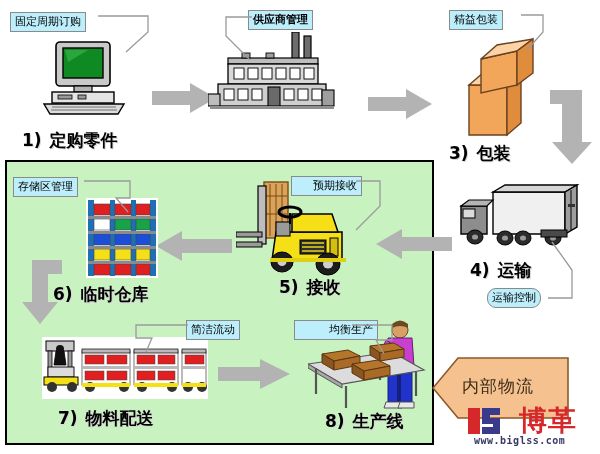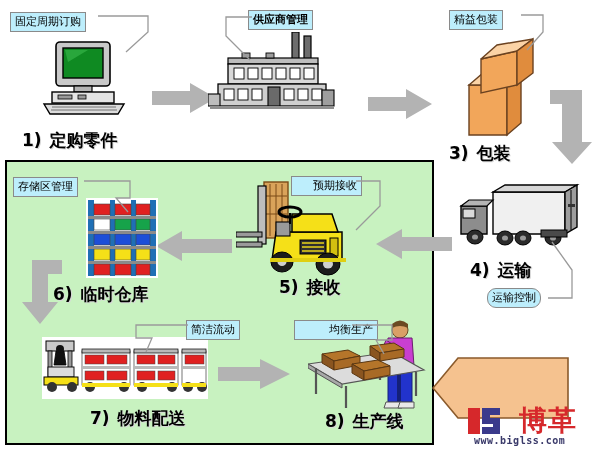--- a/index.html
+++ b/index.html
@@ -391,21 +391,21 @@
       <rect x="92" y="46" width="44" height="4"></rect>
       <rect x="140" y="46" width="24" height="4"></rect>
     </g>
   </svg>
 
   <div class="callout" style="left:186px;top:320px;">简洁流动</div>
   <svg class="leader" style="left:130px;top:322px;" width="60" height="34" viewBox="0 0 60 34">
     <polyline points="58,3 6,3 6,16 22,16 16,30" fill="none" stroke="#9a9a9a" stroke-width="1.3"></polyline>
   </svg>
 
-  <div class="step-label" style="left:58px;top:407px;margin-left:32px;">
+  <div class="step-label" style="left:58px;top:407px;">
     <span class="num">7)</span>
     <span>物料配送</span>
   </div>
 
   <svg class="arrow" style="left:218px;top:358px;" width="74" height="32" viewBox="0 0 74 32">
     <path d="M0 9 L42 9 L42 1 L72 16 L42 31 L42 23 L0 23 Z" fill="#b3b3b3"></path>
   </svg>
 
   <svg class="art" style="left:308px;top:318px;" width="124" height="92" viewBox="0 0 124 92">
 
@@ -450,20 +450,21 @@
   </svg>
 
   <div class="step-label" style="left:325px;top:410px;">
     <span class="num">8)</span>
     <span>生产线</span>
   </div>
 
   <svg class="hex" width="138" height="62" viewBox="0 0 138 62">
     <path d="M26 1 L136 1 L136 61 L26 61 L1 31 Z" fill="#f5c28f" stroke="#8a5a2b" stroke-width="1.6"></path>
   </svg>
+  <div class="hex-text">内部物流</div>
 
   <svg class="logo" width="130" height="44" viewBox="0 0 130 44">
     <rect x="2" y="2" width="12" height="26" fill="#d6282b"></rect>
     <path d="M16 2 L34 2 L34 9 L24 9 L24 12 L34 12 L34 28 L16 28 L16 21 L27 21 L27 18 L16 18 Z" fill="#3a3a8c"></path>
   </svg>
   <div class="logo-cn">博革</div>
   <div class="logo-url">www.biglss.com</div>
 
 </div>
 

